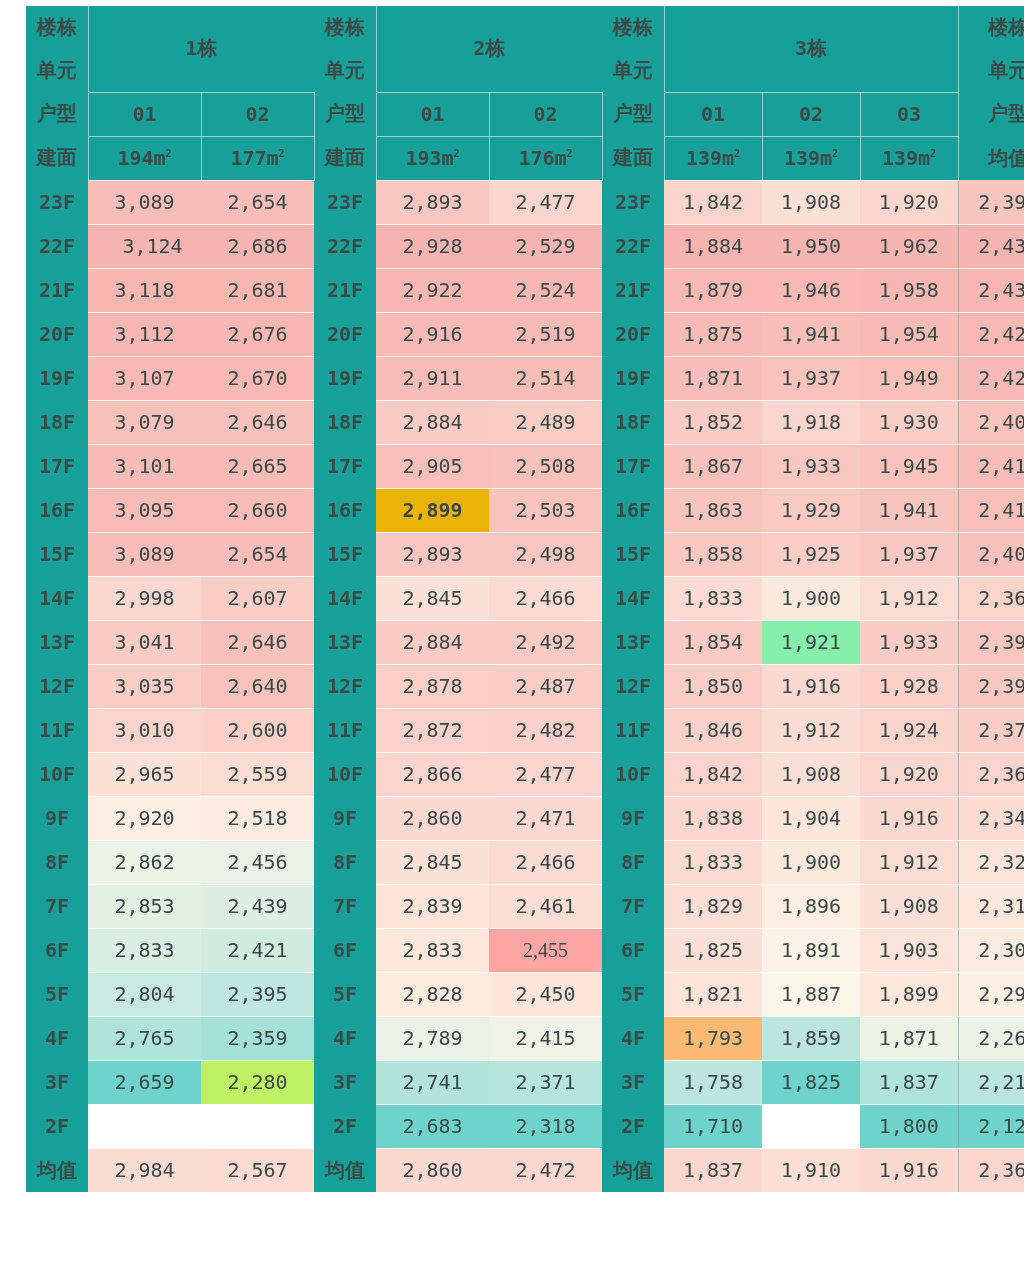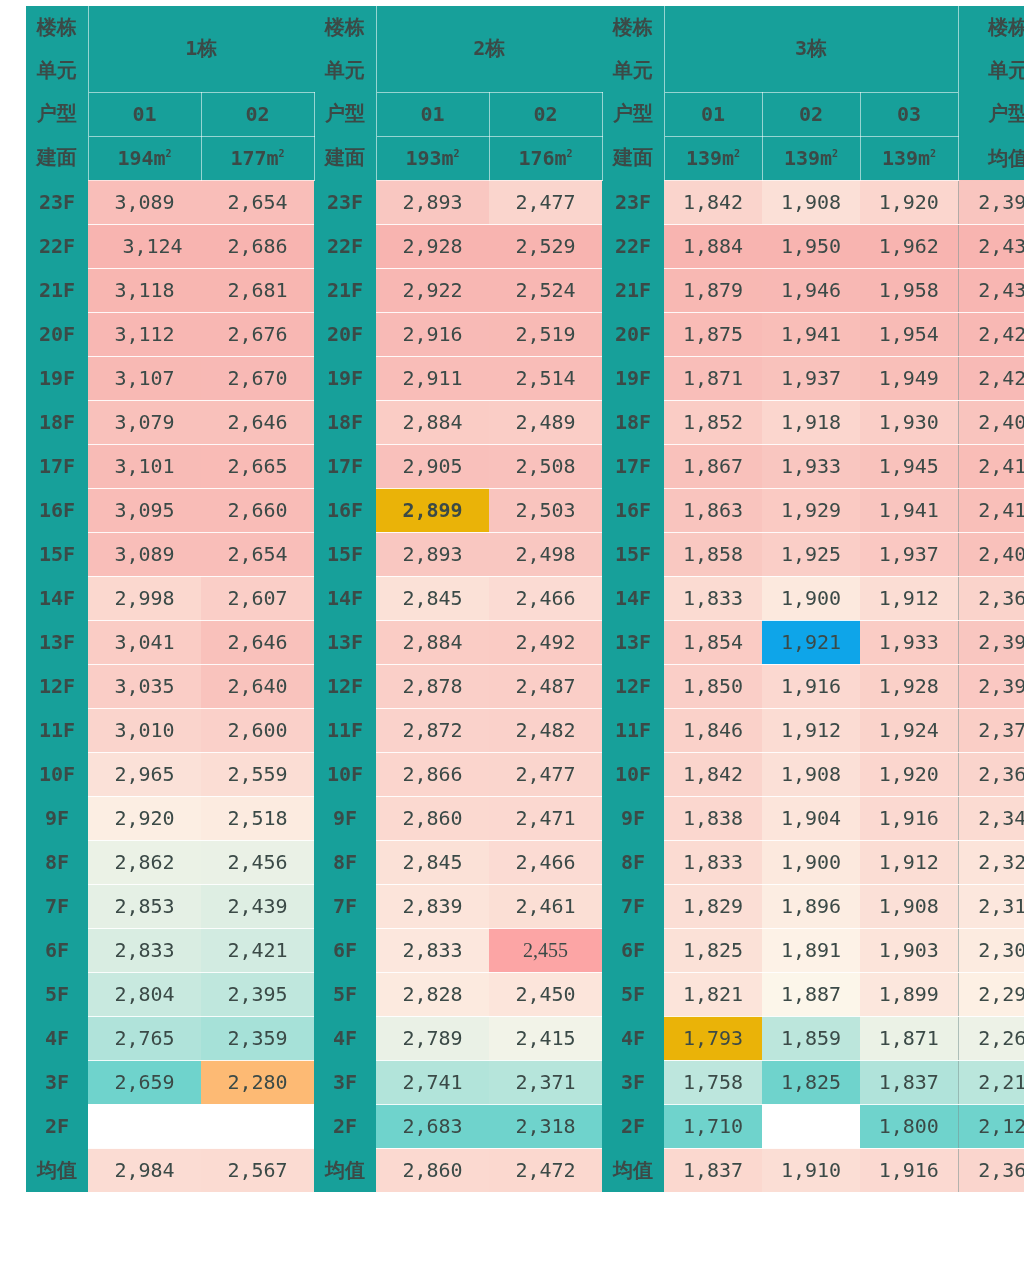--- a/index.html
+++ b/index.html
@@ -266,21 +266,21 @@
         </tr>
         <tr>
           <td class="th th-floor">13F</td>
           <td class="data" style="background: rgb(250, 204, 197);">3,041</td>
           <td class="data" style="background: rgb(249, 193, 187);">2,646</td>
           <td class="th th-floor">13F</td>
           <td class="data" style="background: rgb(250, 204, 197);">2,884</td>
           <td class="data" style="background: rgb(250, 203, 196);">2,492</td>
           <td class="th th-floor">13F</td>
           <td class="data" style="background: rgb(250, 203, 196);">1,854</td>
-          <td class="data" style="background: #0ea5e9;">1,921</td>
+          <td class="data" style="background: #86efac;">1,921</td>
           <td class="data" style="background: rgb(250, 204, 197);">1,933</td>
           <td class="data sep-left" style="background: rgb(249, 198, 192);">2,396</td>
         </tr>
         <tr>
           <td class="th th-floor">12F</td>
           <td class="data" style="background: rgb(250, 205, 198);">3,035</td>
           <td class="data" style="background: rgb(249, 195, 189);">2,640</td>
           <td class="th th-floor">12F</td>
           <td class="data" style="background: rgb(250, 207, 200);">2,878</td>
           <td class="data" style="background: rgb(250, 206, 199);">2,487</td>
@@ -382,29 +382,29 @@
           <td class="data sep-left" style="background: rgb(253, 240, 228);">2,298</td>
         </tr>
         <tr>
           <td class="th th-floor">4F</td>
           <td class="data" style="background: rgb(176, 227, 218);">2,765</td>
           <td class="data" style="background: rgb(166, 225, 216);">2,359</td>
           <td class="th th-floor">4F</td>
           <td class="data" style="background: rgb(234, 241, 230);">2,789</td>
           <td class="data" style="background: rgb(242, 243, 232);">2,415</td>
           <td class="th th-floor">4F</td>
-          <td class="data" style="background: #eab308; text-align: center;">1,793</td>
+          <td class="data" style="background: #fdba74; text-align: center;">1,793</td>
           <td class="data" style="background: rgb(188, 230, 220);">1,859</td>
           <td class="data" style="background: rgb(235, 242, 230);">1,871</td>
           <td class="data sep-left" style="background: rgb(237, 242, 231);">2,265</td>
         </tr>
         <tr>
           <td class="th th-floor">3F</td>
           <td class="data" style="background: rgb(111, 211, 204);">2,659</td>
-          <td class="data" style="background: #fdba74;">2,280</td>
+          <td class="data" style="background: #bef264;">2,280</td>
           <td class="th th-floor">3F</td>
           <td class="data" style="background: rgb(178, 228, 218);">2,741</td>
           <td class="data" style="background: rgb(182, 229, 219);">2,371</td>
           <td class="th th-floor">3F</td>
           <td class="data" style="background: rgb(189, 230, 221);">1,758</td>
           <td class="data" style="background: rgb(111, 211, 204);">1,825</td>
           <td class="data" style="background: rgb(176, 227, 218);">1,837</td>
           <td class="data sep-left" style="background: rgb(186, 230, 220);">2,210</td>
         </tr>
         <tr>

